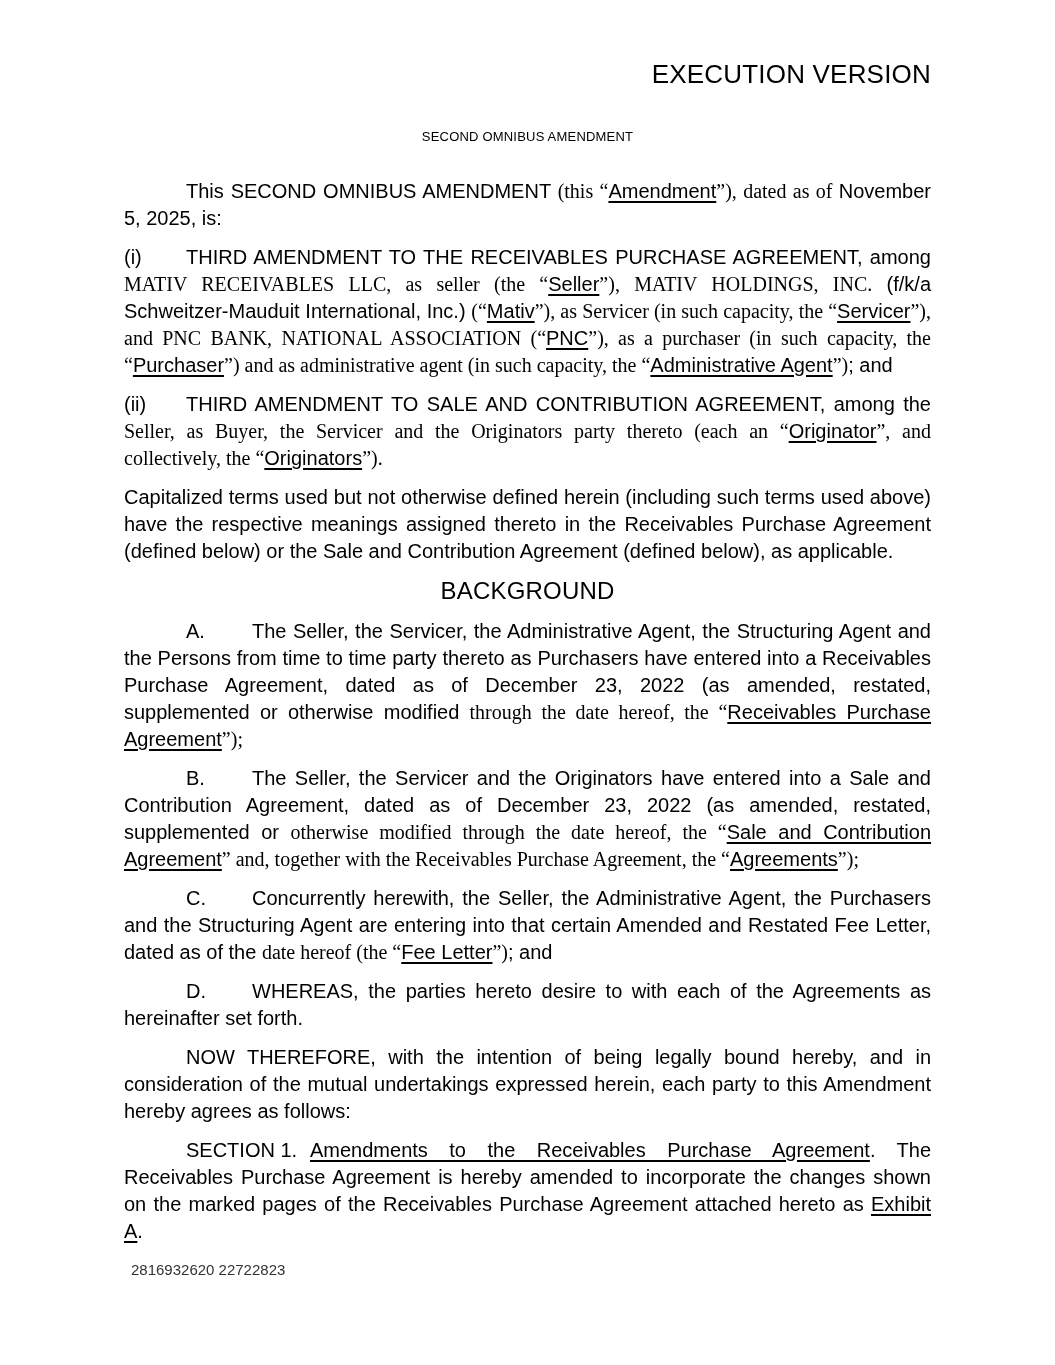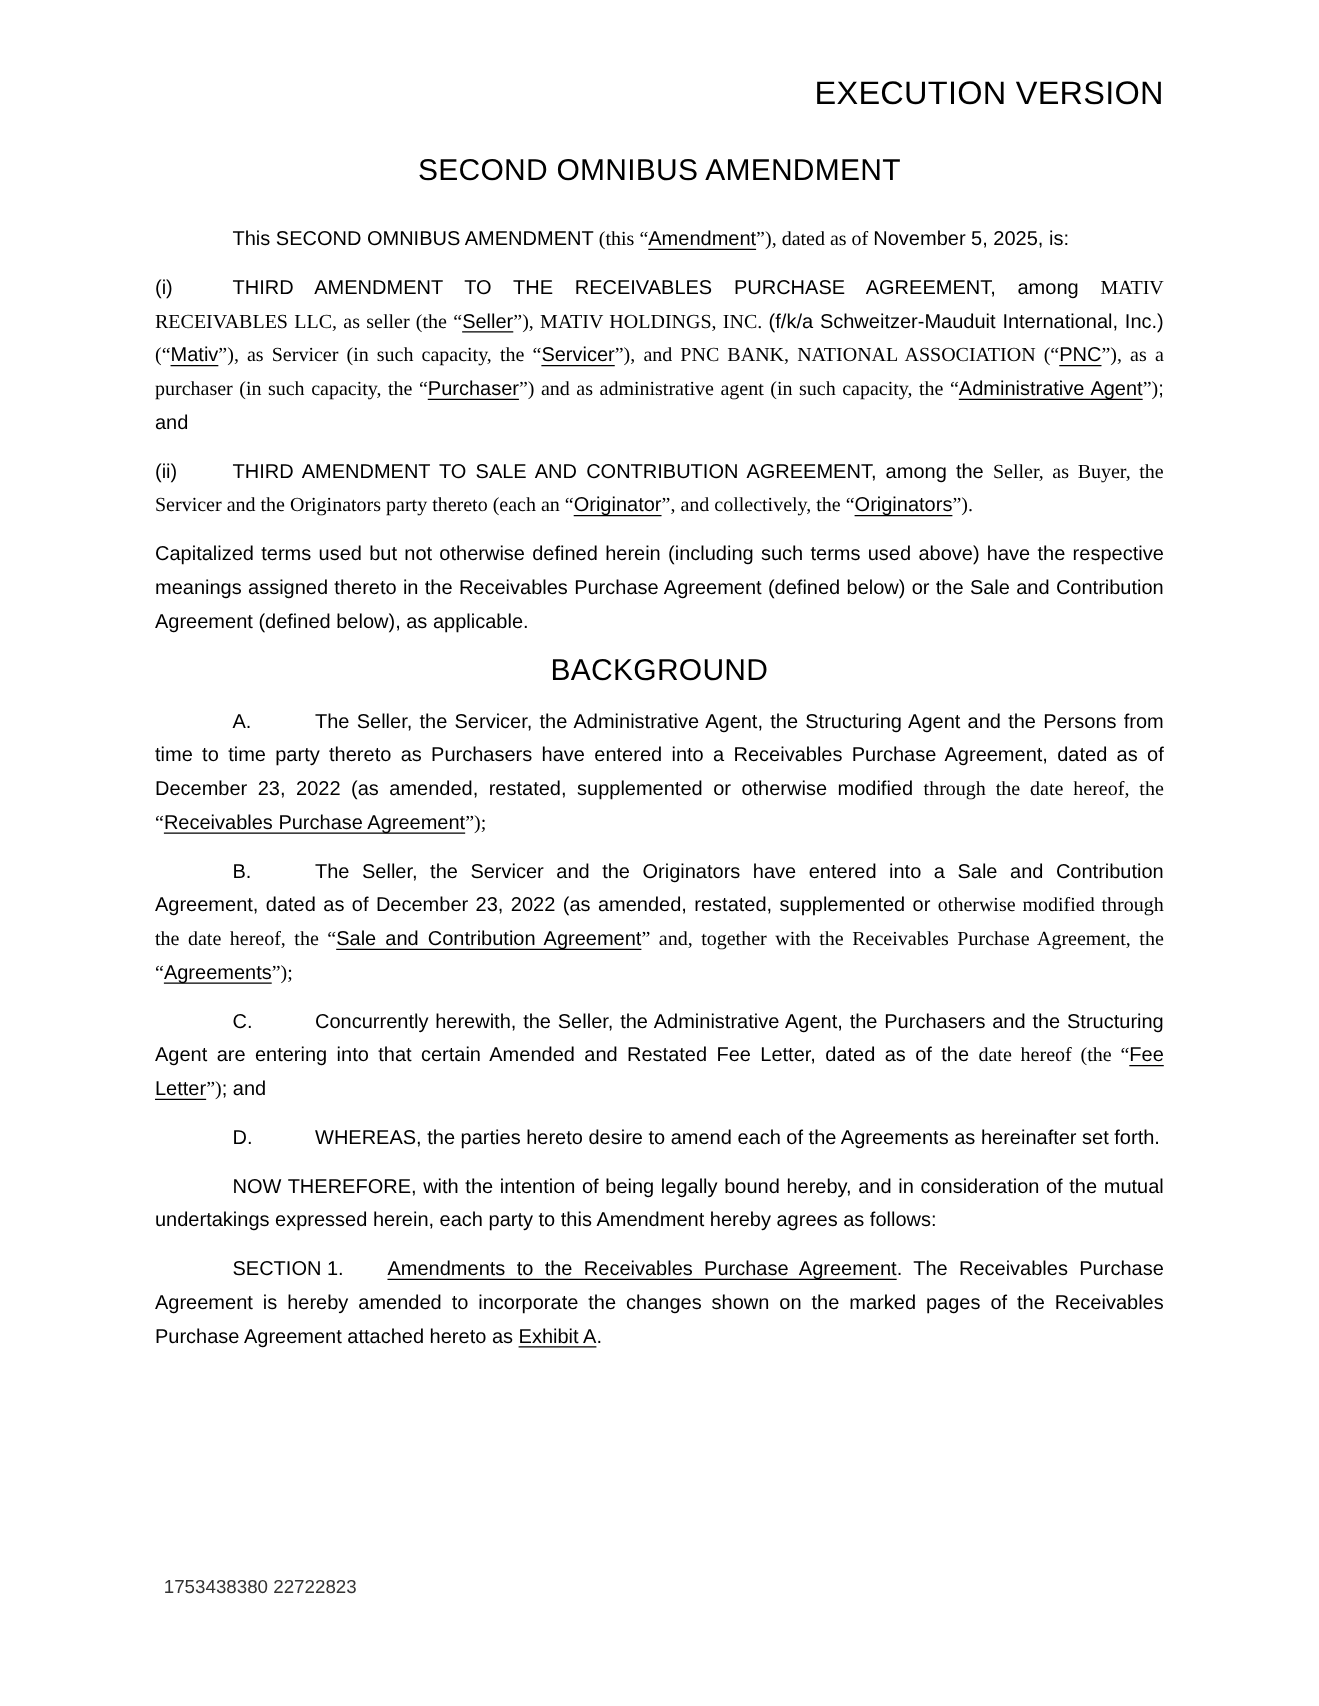--- a/index.html
+++ b/index.html
@@ -17,34 +17,34 @@
     width:807px;
   }
   .exec-version {
     text-align:right;
     font-size:26px;
     line-height:20px;
     letter-spacing:0.2px;
   }
   .doc-title {
     text-align:center;
-    font-size:24px;
+    font-size:13px;
     line-height:27px;
     margin:39px 0 28px 0;
     letter-spacing:0.2px;
   }
   .section-heading {
     text-align:center;
     font-size:24px;
     line-height:27px;
     margin:0 0 14px 0;
     letter-spacing:0.2px;
   }
   .para {
-    font-size:16px;
+    font-size:20px;
     line-height:27px;
     text-align:justify;
     margin:0 0 12px 0;
   }
   .para.indent { text-indent:62px; }
   .para.flush  { text-indent:0; }
   .plabel {
     display:inline-block;
     text-indent:0;
     vertical-align:baseline;
@@ -74,19 +74,19 @@
       <p class="para flush"><span class="plabel f-sans" style="width: 62px;">(ii)</span><span class="f-sans">THIRD AMENDMENT TO SALE AND CONTRIBUTION AGREEMENT, among the </span><span class="f-serif">Seller, as Buyer, the Servicer and the Originators party thereto (each an “</span><span class="f-sans u">Originator</span><span class="f-serif">”, and collectively, the “</span><span class="f-sans u">Originators</span><span class="f-serif">”).</span></p>
       <p class="para flush"><span class="f-sans">Capitalized terms used but not otherwise defined herein (including such terms used above) have the respective meanings assigned thereto in the Receivables Purchase Agreement (defined below) or the Sale and Contribution Agreement (defined below), as applicable.</span></p>
     </div>
 
   <div class="section-heading">BACKGROUND</div>
 
   <div>
       <p class="para indent"><span class="plabel f-sans" style="width: 66px;">A.</span><span class="f-sans">The Seller, the Servicer, the Administrative Agent, the Structuring Agent and the Persons from time to time party thereto as Purchasers have entered into a Receivables Purchase Agreement, dated as of December 23, 2022 (as amended, restated, supplemented or otherwise modified </span><span class="f-serif">through the date hereof, the “</span><span class="f-sans u">Receivables Purchase Agreement</span><span class="f-serif">”);</span></p>
       <p class="para indent"><span class="plabel f-sans" style="width: 66px;">B.</span><span class="f-sans">The Seller, the Servicer and the Originators have entered into a Sale and Contribution Agreement, dated as of December 23, 2022 (as amended, restated, supplemented or </span><span class="f-serif">otherwise modified through the date hereof, the “</span><span class="f-sans u">Sale and Contribution Agreement</span><span class="f-serif">” and, together with the Receivables Purchase Agreement, the “</span><span class="f-sans u">Agreements</span><span class="f-serif">”);</span></p>
       <p class="para indent"><span class="plabel f-sans" style="width: 66px;">C.</span><span class="f-sans">Concurrently herewith, the Seller, the Administrative Agent, the Purchasers and the Structuring Agent are entering into that certain Amended and Restated Fee Letter, dated as of the </span><span class="f-serif">date hereof (the “</span><span class="f-sans u">Fee Letter</span><span class="f-serif">”)</span><span class="f-sans">; and</span></p>
-      <p class="para indent"><span class="plabel f-sans" style="width: 66px;">D.</span><span class="f-sans">WHEREAS, the parties hereto desire to amend each of the Agreements as hereinafter set forth.</span></p>
+      <p class="para indent"><span class="plabel f-sans" style="width: 66px;">D.</span><span class="f-sans">WHEREAS, the parties hereto desire to with each of the Agreements as hereinafter set forth.</span></p>
       <p class="para indent"><span class="f-sans">NOW THEREFORE, with the intention of being legally bound hereby, and in consideration of the mutual undertakings expressed herein, each party to this Amendment hereby agrees as follows:</span></p>
       <p class="para indent"><span class="plabel f-sans" style="width: 124px;">SECTION 1.</span><span class="f-sans u">Amendments to the Receivables Purchase Agreement</span><span class="f-sans">. The Receivables Purchase Agreement is hereby amended to incorporate the changes shown on the marked pages of the Receivables Purchase Agreement attached hereto as </span><span class="f-sans u">Exhibit A</span><span class="f-sans">.</span></p>
     </div>
 </div>
 
-<div class="doc-footer">1753438380 22722823</div>
+<div class="doc-footer">2816932620 22722823</div>
 
 </body></html>

